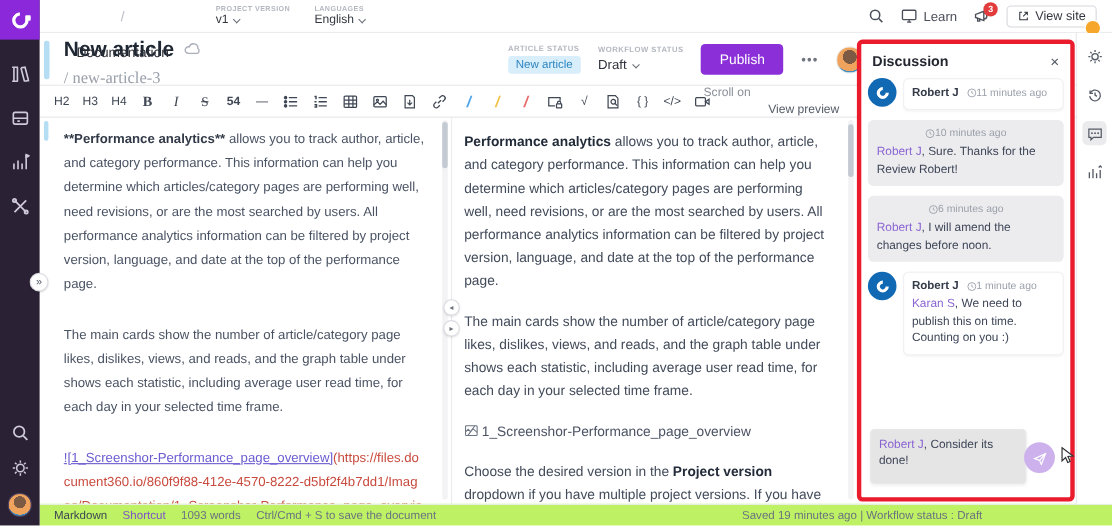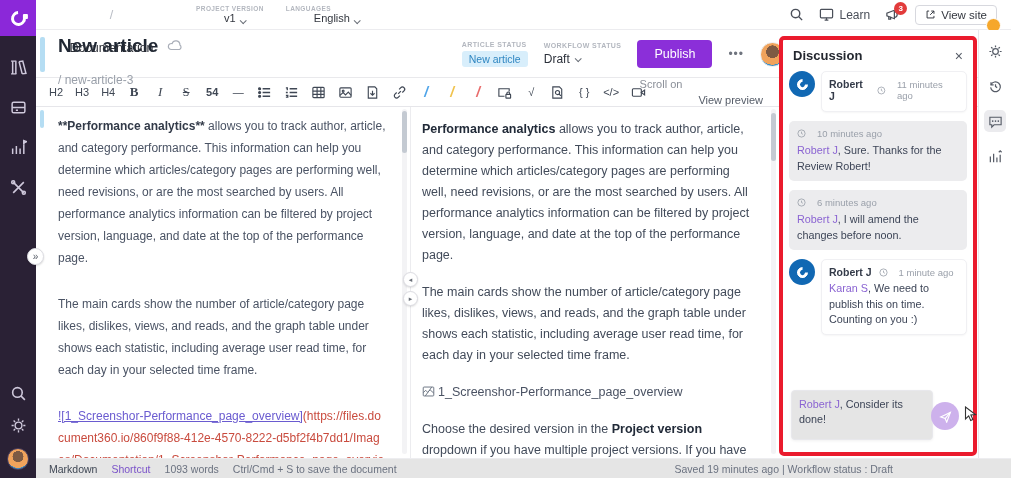--- a/index.html
+++ b/index.html
@@ -17,39 +17,39 @@
   .sicon svg { width:17px; height:17px; }
   .sbottom { position:absolute; bottom:8px; left:0; width:36px; display:flex; flex-direction:column; align-items:center; gap:14px; }
   .avatar-photo { width:22px; height:22px; border-radius:50%; background:radial-gradient(circle at 50% 38%, #7d5a43 0 34%, #f0a35c 35% 70%, #3f8fc4 71%); border:1px solid #4a3f5e; }
 
   
   .topbar { position:absolute; left:36px; top:0; right:0; height:30px; background:#fff; border-bottom:1px solid #ececef; display:flex; align-items:center; z-index:4; }
   .crumbs { display:flex; align-items:center; gap:19px; padding-left:13px; font-size:12.5px; color:#2c2f37;flex-direction:column; }
   .crumb-sep { color:#b8bcc4; }
   .tb-group { margin-left:22px; display:flex; flex-direction:column; justify-content:center; }
   .tb-label { font-size:6.5px; letter-spacing:.4px; color:#b3b7bf; font-weight:bold; }
-  .tb-value { font-size:11px; color:#33373f; display:flex; align-items:flex-end; gap:4px; cursor:pointer;margin-left:28px; }
+  .tb-value { font-size:11px; color:#33373f; display:flex; align-items:center; gap:4px; cursor:pointer; }
   .chev { width:5px; height:5px; border-right:1.2px solid #6b7079; border-bottom:1.2px solid #6b7079; transform:rotate(45deg) translateY(-1px); display:inline-block; }
   .tb-right { margin-left:auto; display:flex; align-items:center; gap:15px; padding-right:14px; }
   .tb-ic { color:#4a4f59; display:flex; align-items:flex-end; gap:5px; font-size:12px; cursor:pointer; }
   .tb-ic svg { width:15px; height:15px; }
   .bell-wrap { position:relative; }
   .badge-red { position:absolute; top:-5px; right:-7px; background:#e23b3b; color:#fff; font-size:8px; width:13px; height:13px; border-radius:50%; display:flex; align-items:center; justify-content:center; font-weight:bold; }
   .viewsite { position:relative; border:1px solid #d7d8de; border-radius:4px; padding:3px 9px; font-size:11.5px; color:#33373f; display:flex; align-items:center; gap:5px; cursor:pointer; background:#fff; }
   .viewsite svg { width:11px; height:11px; }
   .badge-orange { position:absolute; right:-5px; bottom:-9px; width:15px; height:15px; background:#f6a72b; border-radius:50%; border:1.5px solid #fff; }
 
   
   .header { position:absolute; left:36px; top:30px; right:0; height:48px; background:#fff; border-bottom:1px solid #e9e9ec; z-index:3; }
   .accent { position:absolute; left:4px; top:7px; width:5px; height:35px; background:#b5ddf3; border-radius:2px; }
   .title-wrap { position:absolute; left:22px; top:5px; }
   .title-row { display:flex; align-items:center; gap:9px; }
   .page-title { font-size:19px; font-weight:bold; color:#1f2733; }
   .cloud { color:#a9aeb8; } .cloud svg { width:16px; height:12px; }
-  .slug { font-size:12px; color:#9aa0aa; margin-top:16px; }
+  .slug { font-size:15px; color:#9aa0aa; margin-top:6px;font-family:Liberation Serif, serif; }
   .hdr-right { position:absolute; right:218px; top:0; height:48px; display:flex; align-items:center; gap:16px; }
   .st-group { display:flex; flex-direction:column; gap:3px; }
   .st-label { font-size:7px; letter-spacing:.4px; color:#b3b7bf; font-weight:bold; }
   .st-badge { font-size:10.5px; color:#2f86c1; background:#d8eefb; border-radius:3px; padding:2px 7px; width:max-content; }
   .st-value { font-size:12px; color:#2c313b; display:flex; align-items:center; gap:5px; cursor:pointer; }
   .publish-btn { background:#8b2fd9; color:#fff; font-size:12.5px; border:none; border-radius:4px; padding:7px 17px; cursor:pointer; }
   .dots { color:#6f747e; font-size:12px; letter-spacing:1px; cursor:pointer; }
   .hdr-avatar { display:flex; align-items:center; gap:3px; cursor:pointer; }
   .hdr-avatar .avatar-photo { width:25px; height:25px; border:1px solid #eee; }
   .chev-p { border-color:#8b2fd9; }
@@ -83,21 +83,21 @@
   .split-line { position:absolute; left:374px; top:0; bottom:0; width:1px; background:#ececef; }
   .split-btn { position:absolute; width:15px; height:15px; border-radius:50%; background:#fff; border:1px solid #dcdce2; box-shadow:0 1px 2px rgba(0,0,0,.12); color:#6b7079; font-size:7px; display:flex; align-items:center; justify-content:center; cursor:pointer; z-index:2; }
   .expand-tree { position:absolute; left:-9px; top:141px; width:17px; height:17px; border-radius:50%; background:#fff; border:1px solid #dcdce2; box-shadow:0 1px 2px rgba(0,0,0,.15); color:#555b66; font-size:10px; display:flex; align-items:center; justify-content:center; cursor:pointer; z-index:6; }
   .pv-pane { position:absolute; left:378px; top:0; width:356px; bottom:0; padding:12px 18px 0 8px; font-size:12.5px; line-height:21px; color:#424b5a; overflow:hidden; }
   .pv-pane p { margin-bottom:16px; }
   .pv-bold { font-weight:bold; color:#222b39; }
   .broken-img { display:flex; align-items:flex-start; gap:3px; margin-bottom:16px; color:#4a5263; }
   .broken-img svg { width:13px; height:13px; flex:none; margin-top:3px; color:#6d7684; }
 
   
-  .statusbar { position:absolute; left:36px; right:0; bottom:0; height:20px; background:#e5e5e5; border-top:1px solid #ededf0; display:flex; align-items:center; font-size:10.5px; color:#6b7280; z-index:1; }
+  .statusbar { position:absolute; left:36px; right:0; bottom:0; height:20px; background:#bef264; border-top:1px solid #ededf0; display:flex; align-items:center; font-size:10.5px; color:#6b7280; z-index:1; }
   .sb-left { display:flex; gap:14px; padding-left:13px; }
   .sb-mode { color:#3f4754; }
   .sb-shortcut { color:#7a52c9; cursor:pointer; }
   .sb-right { position:absolute; right:118px; color:#6b7280; }
 
   
   .rail { position:absolute; right:0; top:30px; width:33px; bottom:20px; background:#fff; border-left:1px solid #e8e8ec; display:flex; flex-direction:column; align-items:center; gap:13px; padding-top:10px; z-index:6; }
   .rail .ric { width:22px; height:22px; color:#555b66; display:flex; align-items:center; justify-content:center; border-radius:5px; cursor:pointer; }
   .rail .ric svg { width:15px; height:15px; }
   .ric.active { background:#ebebee; }
@@ -107,21 +107,21 @@
   .disc-header { display:flex; align-items:center; justify-content:space-between; padding:8px 10px 6px 10px; }
   .disc-title { font-size:13px; font-weight:bold; color:#23272f; }
   .disc-close { color:#555b66; font-size:14px; cursor:pointer; line-height:10px; }
   .disc-body { flex:1; overflow:hidden; padding:2px 6px 0 6px; }
   .cmt-row { display:flex; gap:6px; margin-bottom:9px; }
   .cavatar { width:26px; height:26px; border-radius:50%; background:#1168b3; flex:none; display:flex; align-items:center; justify-content:center; }
   .cavatar i { display:block; width:11px; height:11px; border-radius:50%; border:3px solid #fff; border-right-color:transparent; transform:rotate(-45deg); }
   .cmt-card { background:#fff; border:1px solid #f0f0f3; border-radius:5px; padding:6px 7px; flex:1; box-shadow:0 1px 2px rgba(0,0,0,.04); }
   .cmt-head { display:flex; align-items:center; gap:7px; margin-bottom:3px; }
   .cmt-author { font-size:10.5px; font-weight:bold; color:#343b49; }
-  .cmt-time { font-size:9.5px; color:#9aa0aa; display:flex; align-items:center; gap:11px; }
+  .cmt-time { font-size:9.5px; color:#9aa0aa; display:flex; align-items:center; gap:0;justify-content:center; }
   .cmt-time svg { width:9px; height:9px; }
   .cmt-text { font-size:10.8px; line-height:15.5px; color:#3d4557; }
   .mention { color:#8a63d2; }
   .cmt-gray { background:#ececee; border-radius:5px; padding:7px 8px; margin-bottom:9px; }
   .cmt-gray .cmt-time { margin-bottom:4px; }
   .disc-input-wrap { position:relative; padding:6px 8px 12px 8px; }
   .disc-input { width:142px; height:50px; background:#e5e5e5; border:1px solid #e8e8ec; border-radius:4px; box-shadow:0 1px 3px rgba(0,0,0,.06); padding:6px 7px; font-size:10.8px; line-height:15px; color:#3d4557; cursor:text; }
   .send-btn { position:absolute; right:14px; top:18px; width:28px; height:28px; border-radius:50%; background:#cdb1ec; display:flex; align-items:center; justify-content:center; cursor:pointer; }
   .send-btn svg { width:13px; height:13px; color:#fff; }
   .cursor-arrow { position:absolute; right:-4px; top:22px; z-index:8; }

